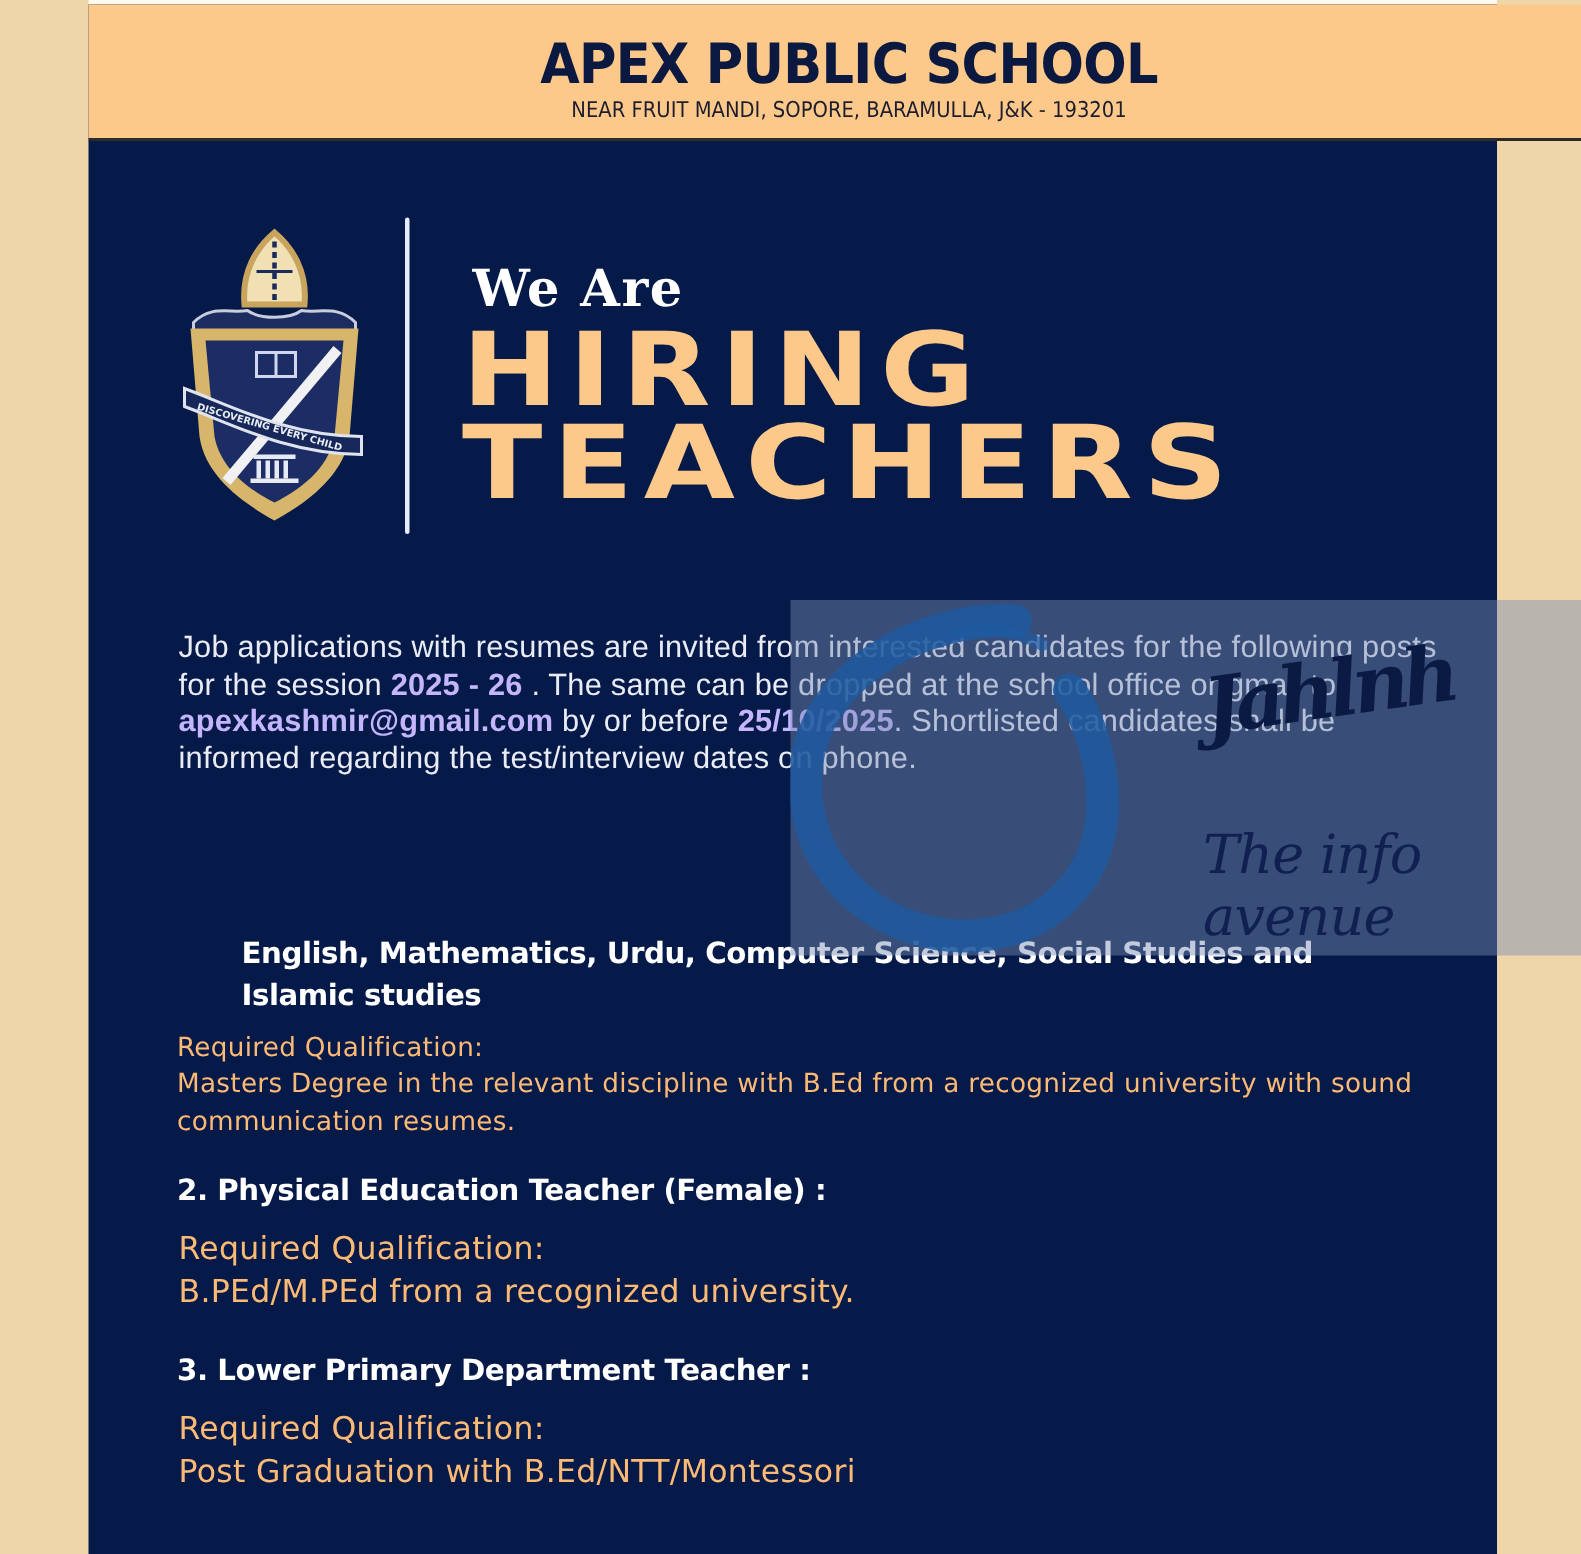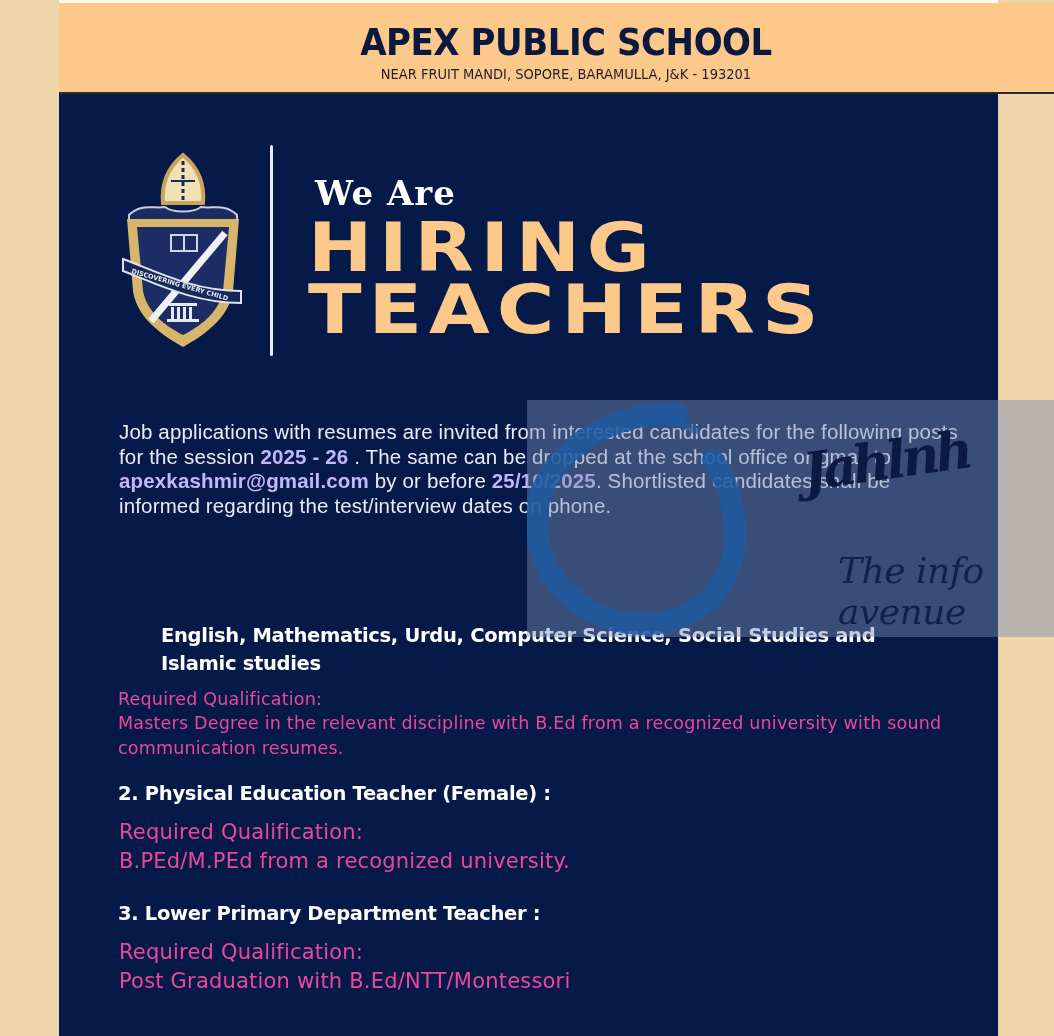--- a/index.html
+++ b/index.html
@@ -60,37 +60,37 @@
     font-size: 19.5px; color: #ffffff; letter-spacing: -0.3px;
   }
   .post-sub {
     position: absolute; left: 59px; width: 860px;
     font-family: "DejaVu Sans", sans-serif; font-weight: bold;
     font-size: 19.5px; line-height: 28px; color: #ffffff; letter-spacing: -0.3px; margin-left: 43px;
   }
   .qual {
     position: absolute; left: 59px; width: 860px;
     font-family: "DejaVu Sans", sans-serif; font-size: 17.5px;
-    line-height: 24.5px; color: #ec4899; letter-spacing: 0.2px;
+    line-height: 24.5px; color: #fdba74; letter-spacing: 0.2px;
   }
   .qual.big { font-size: 21px; line-height: 29px; left: 60px; }
   .watermark {
     position: absolute; left: 527px; top: 400px; width: 527px; height: 237px;
     background: rgba(120, 140, 180, 0.45); pointer-events: none;
   }
   .wm-ring { position: absolute; left: 0; top: 0; width: 260px; height: 237px; }
   .wm-sign {
     position: absolute; left: 275px; top: 30px;
     font-family: "DejaVu Serif", serif; font-style: italic; font-weight: bold;
     font-size: 52px; color: #0b1a42; transform: rotate(-8deg); letter-spacing: -4px;
   }
   .wm-tag {
     position: absolute; left: 275px; top: 150px;
     font-family: "DejaVu Serif", serif; font-style: italic;
-    font-size: 36px; color: #102050; letter-spacing: -0.5px; margin-left: 36px;
+    font-size: 36px; color: #102050; letter-spacing: -0.5px;
   }
   .right-band { position: absolute; left: 998px; top: 0; width: 56px; height: 1036px; background: #efd5aa; }
 </style>
 </head>
 <body>
 
 <div class="right-band"></div>
 <div class="topstrip"></div>
 
 <div class="poster">

